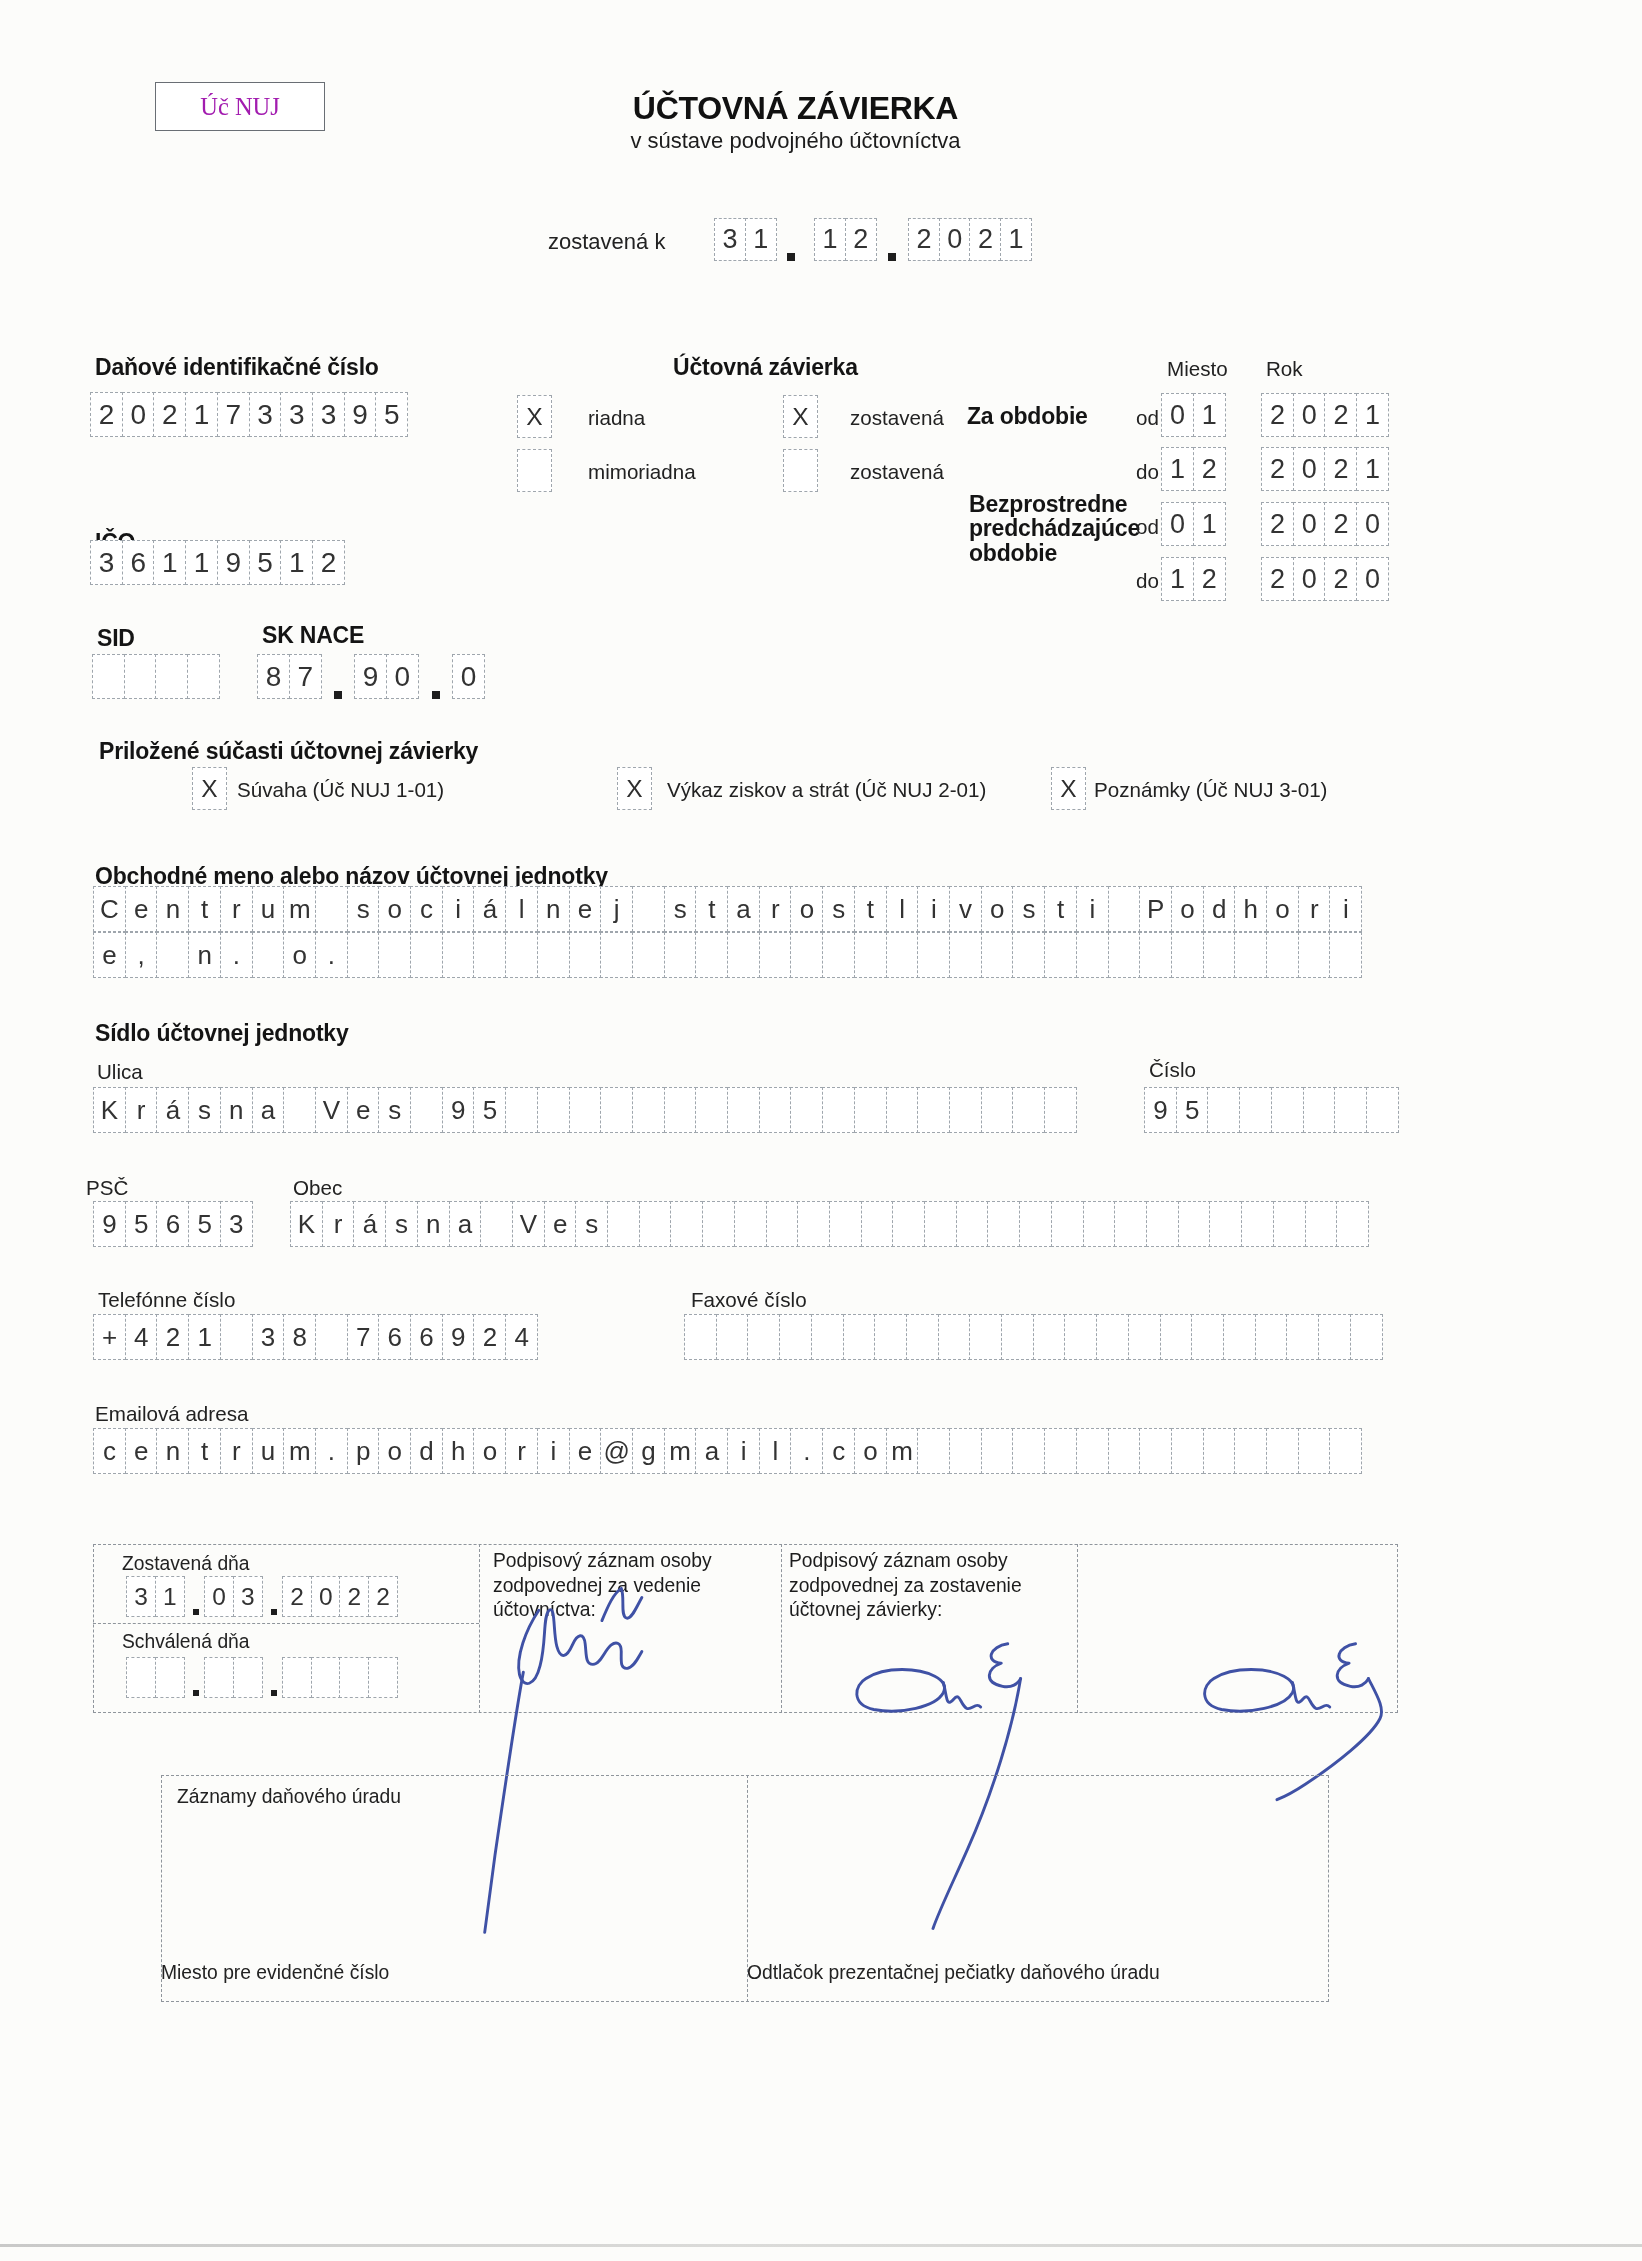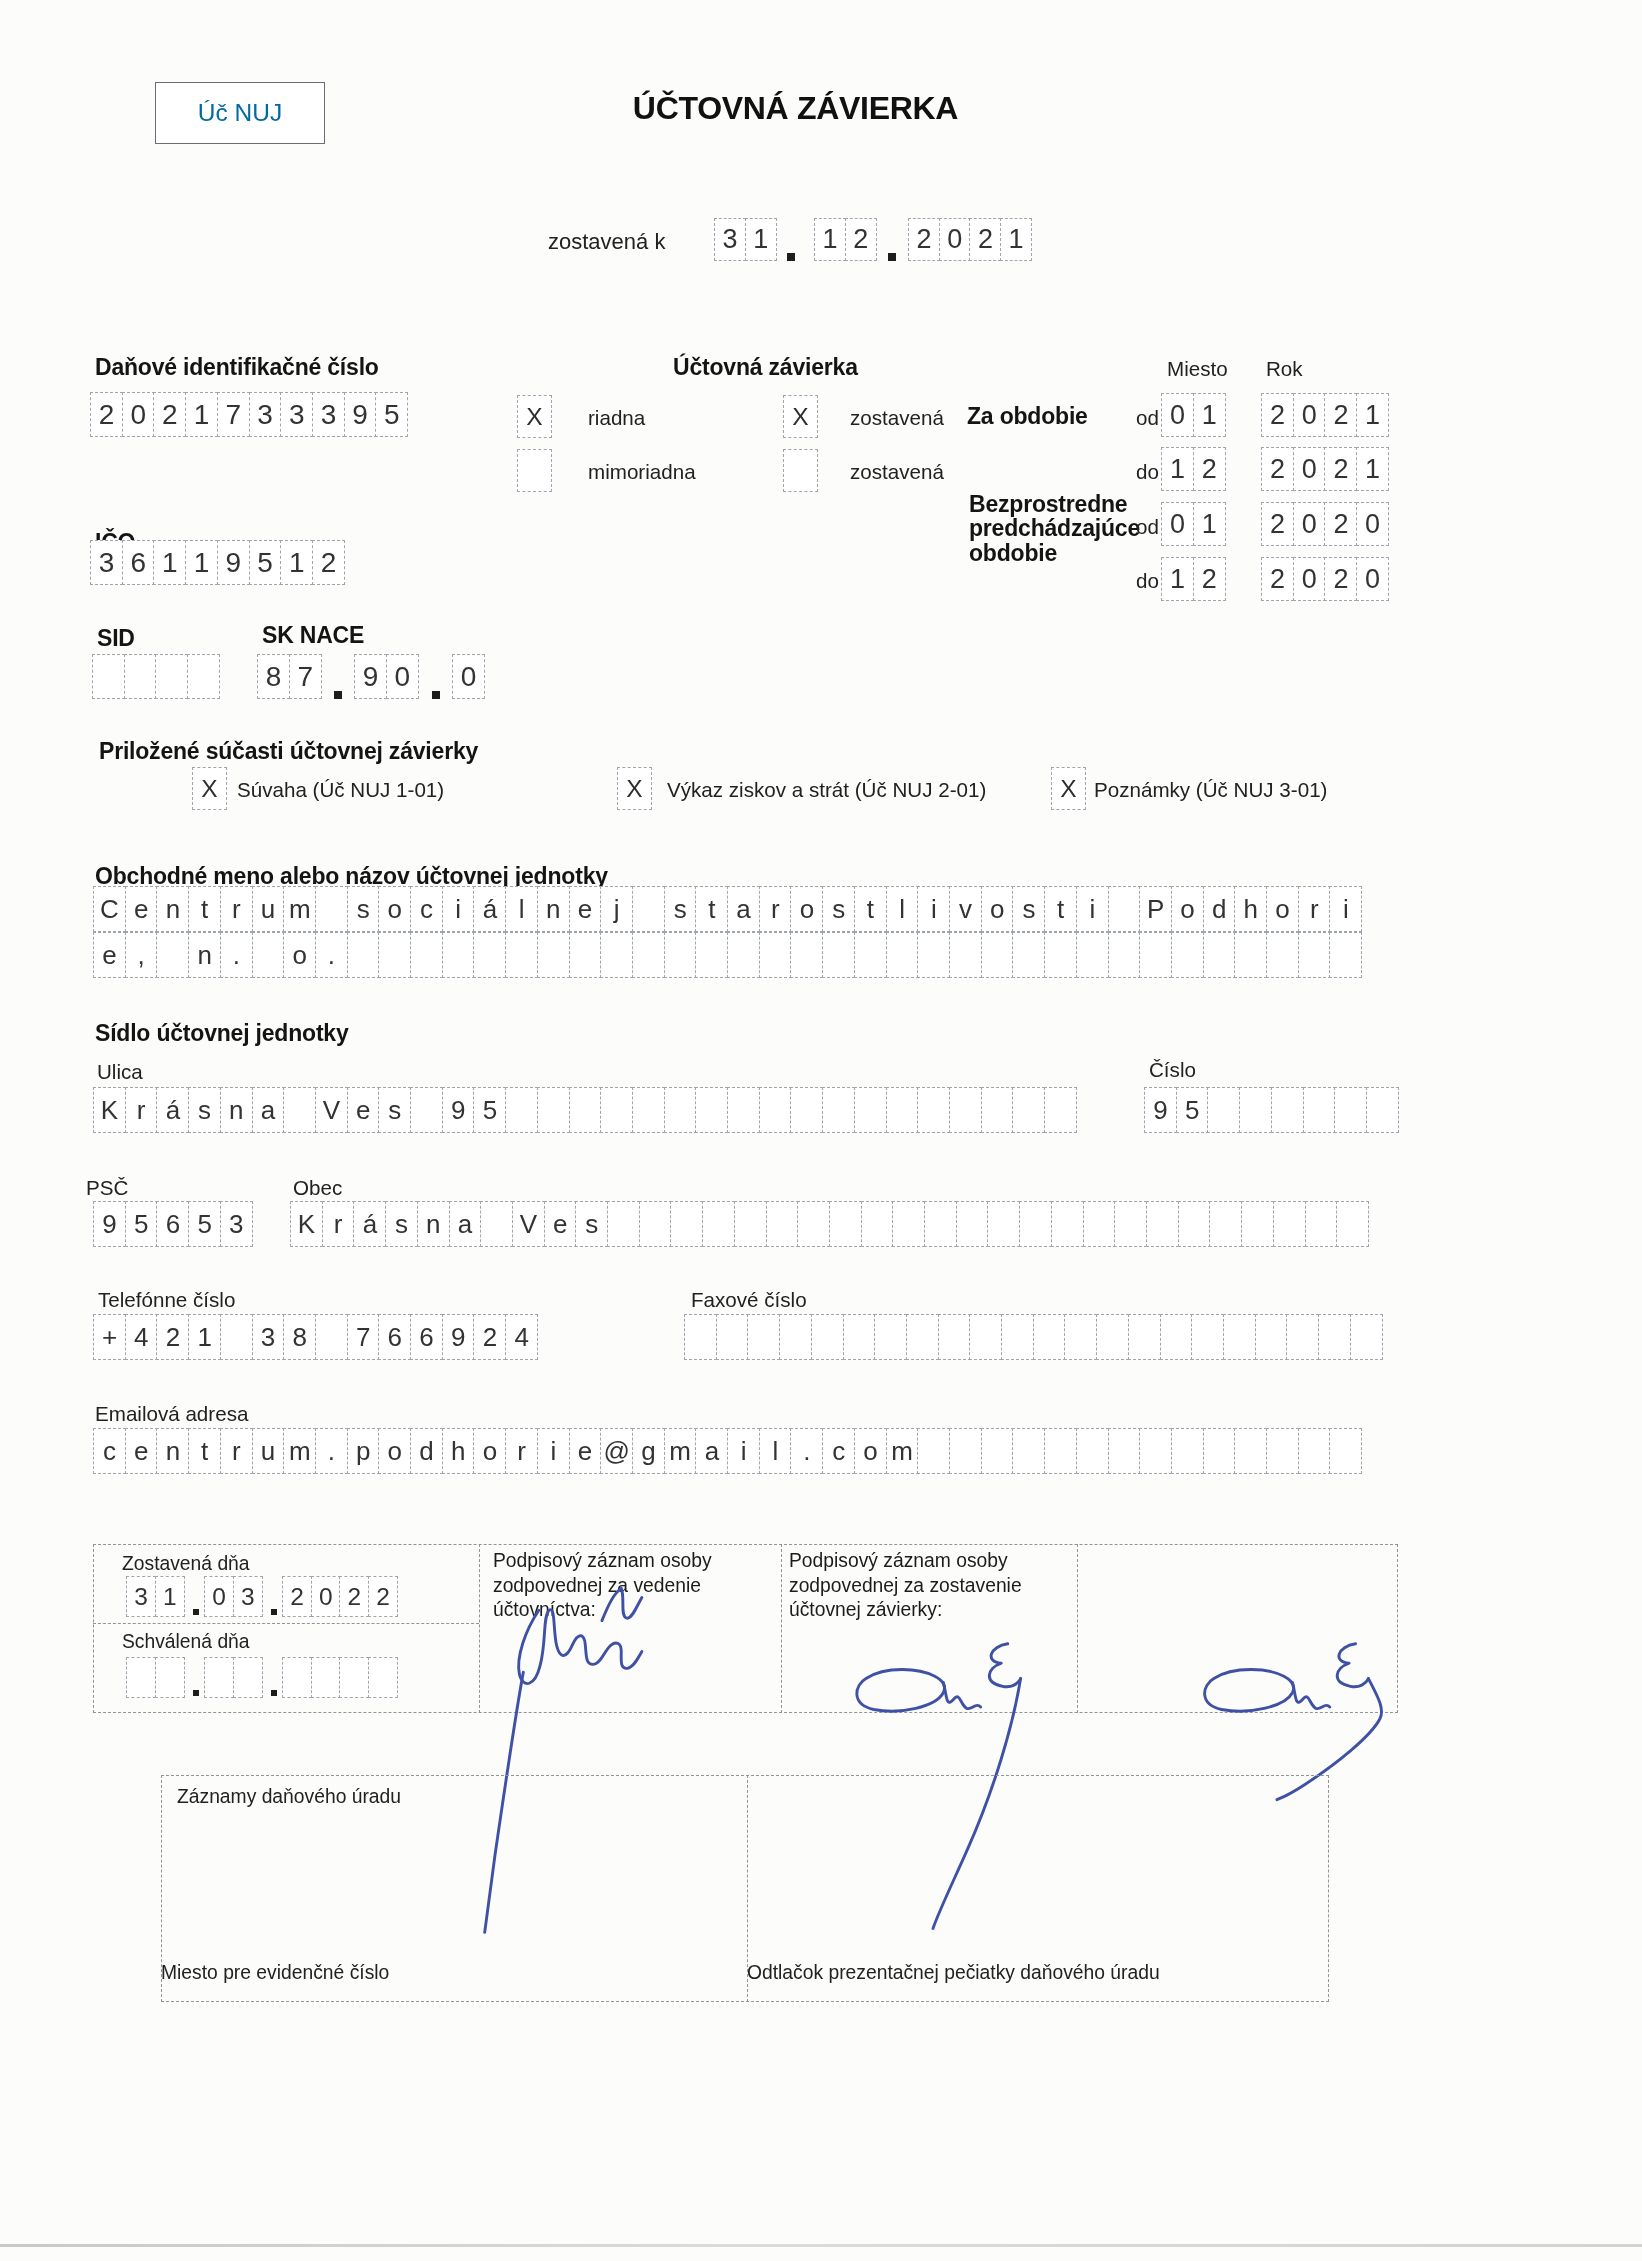--- a/index.html
+++ b/index.html
@@ -18,40 +18,41 @@
       font-size:var(--fs);color:#333;}
   .grid .cell:first-child{margin-left:0;}
   .cb{position:absolute;box-sizing:border-box;width:35px;height:43px;border:1.3px dashed #9fa6ad;
       background:#fff;display:flex;align-items:center;justify-content:center;
       font-size:24.5px;color:#2e2e2e;}
   .dot{position:absolute;width:7.7px;height:7.7px;background:#1d1d1d;}
   .frame{position:absolute;box-sizing:border-box;border:1.3px dashed #8f959c;background:transparent;}
   .vline{position:absolute;width:0;border-left:1.3px dashed #8f959c;}
   .hline{position:absolute;height:0;border-top:1.3px dashed #8f959c;}
   .sigheader{position:absolute;font-size:19.3px;line-height:24.5px;color:#1c1c1c;white-space:nowrap;}
-  .ucnuj{position:absolute;left:155px;top:82px;width:170px;height:62px;box-sizing:border-box;
+  .ucnuj{position:absolute;left:155px;top:82px;width:170px;height:49px;box-sizing:border-box;
       border:1.9px solid #696e74;background:#fff;display:flex;align-items:center;justify-content:center;
-      font-size:24.5px;color:#0369a1;}
+      font-size:24.5px;color:#a21caf;font-family:Liberation Serif, serif;}
   .titleblock{position:absolute;left:451px;top:90px;width:689px;text-align:center;}
   .title{font-weight:700;font-size:32px;letter-spacing:-0.3px;color:#111;}
   .subtitle{font-size:22px;color:#1c1c1c;line-height:27px;}
   svg.ink{position:absolute;left:451px;top:1533px;pointer-events:none;}
   .scanline{position:absolute;left:0;top:2244px;width:1643px;height:3.2px;
       background:linear-gradient(90deg,#adadad 0%,#c9c9c7 45%,#bdbdbb 100%);opacity:.65;}
 </style>
 </head>
 <body>
 
 <div class="page">
 
   <div class="ucnuj">
     <span>Úč NUJ</span>
   </div>
   <div class="titleblock">
     <div class="title">ÚČTOVNÁ ZÁVIERKA</div>
+    <div class="subtitle">v sústave podvojného účtovníctva</div>
   </div>
   <div class="abs s" style="left:548px;top:229px;font-size:22px">zostavená k</div>
   <div class="grid" style="left:714px;top:218px;--cw:32px;--ch:43px;--fs:27px">
       <div class="cell">3</div>
       <div class="cell">1</div>
     </div>
   <div class="dot" style="left:787px;top:253px"></div>
   <div class="grid" style="left:814px;top:218px;--cw:32px;--ch:43px;--fs:27px">
       <div class="cell">1</div>
       <div class="cell">2</div>

